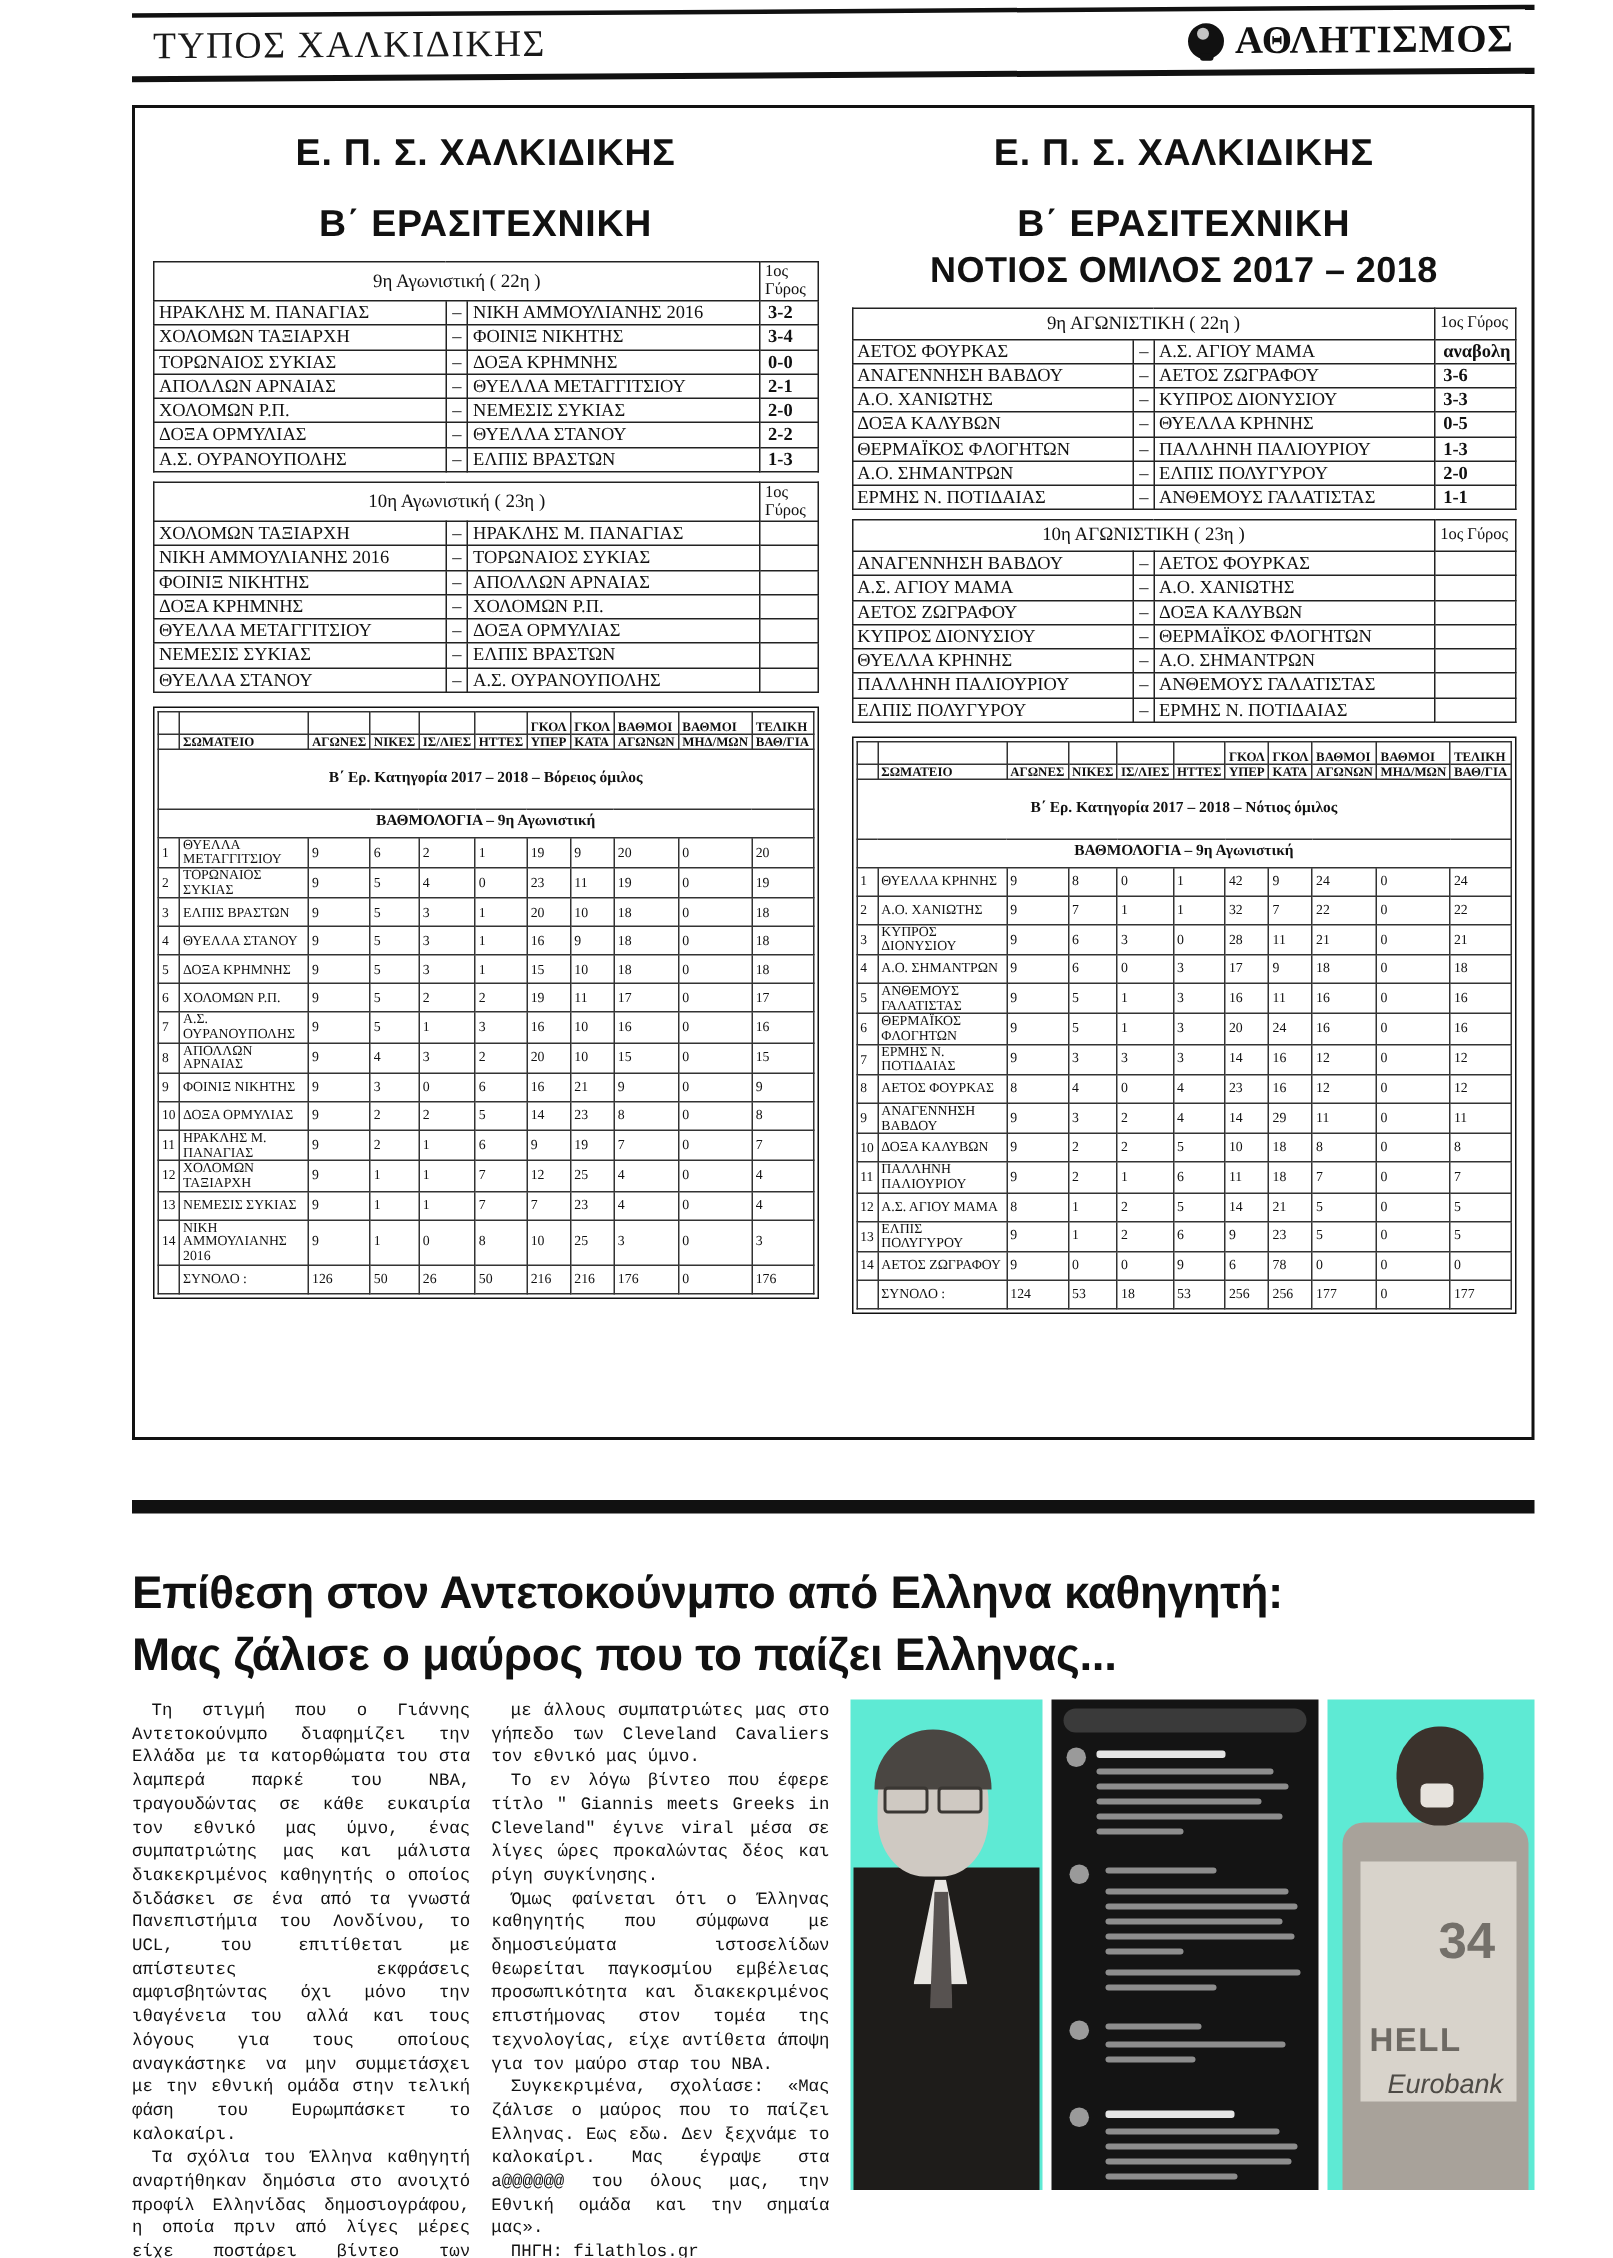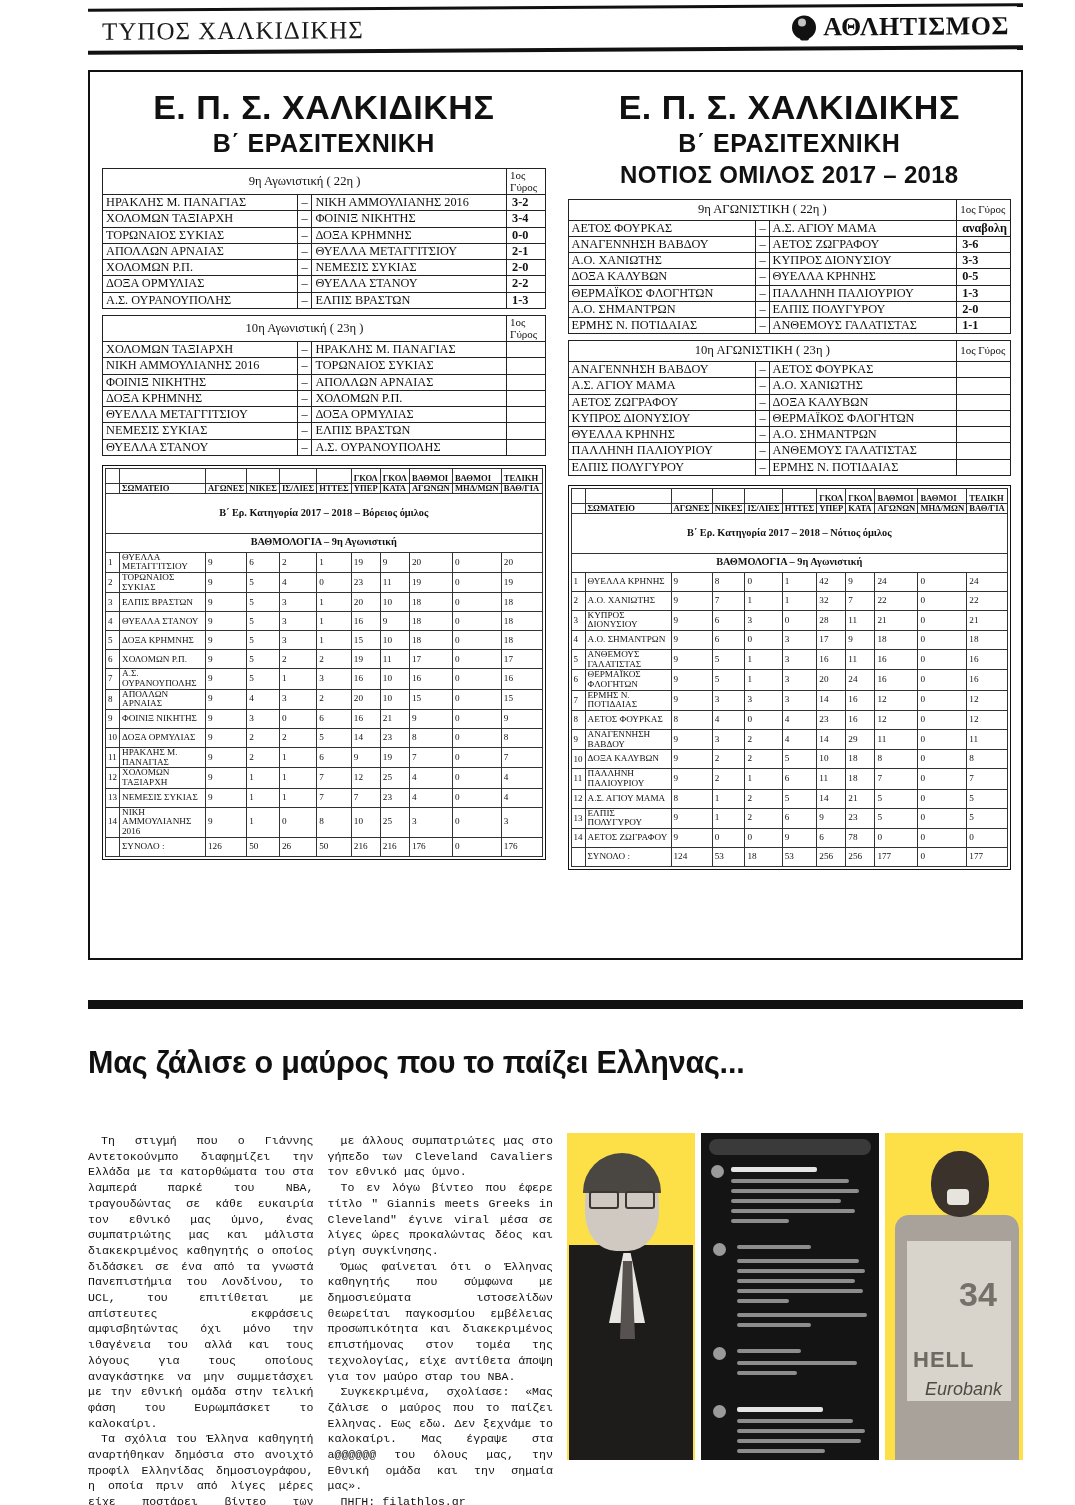--- a/index.html
+++ b/index.html
@@ -47,22 +47,22 @@
   .tables-frame {
     position:absolute; left:88px; top:70px; width:935px; height:890px;
     border:2px solid #111;
     background:#fff;
   }
   .col-wrap { display:flex; width:100%; height:100%; }
   .col { width:50%; padding:16px 10px 8px 12px; }
   .col.left { border-right:0; }
 
   .league-title { text-align:center; font-family:"Liberation Sans", sans-serif; font-weight:bold; }
-  .lt1 { font-size:34px; letter-spacing:.5px; }
-  .lt2 { font-size:25px; letter-spacing:.5px; margin-top:2px; }
+  .lt1 { font-size:25px; letter-spacing:.5px; }
+  .lt2 { font-size:25px; letter-spacing:.5px; margin-top:18px; }
   .lt3 { font-size:24px; letter-spacing:.3px; margin-top:3px; }
 
   
   table.fx {
     width:100%; border-collapse:collapse; margin-top:10px;
     font-size:12.3px; font-family:"Liberation Serif", serif;
   }
   table.fx td, table.fx th {
     border:1px solid #222; padding:1px 3px; vertical-align:middle;
     line-height:1.08; background:#fff;
@@ -115,21 +115,21 @@
     display:flex; gap:14px;
   }
   .acol {
     width:232px;
     font-family:Liberation Mono, monospace;
     font-size:11.6px; line-height:1.355; text-align:justify;
     color:#111;
   }
   .acol p { margin:0; text-indent:13px; }
   .figs { display:flex; gap:6px; flex:1; }
-  .fig { background:#fde047; position:relative; overflow:hidden; }
+  .fig { background:#5eead4; position:relative; overflow:hidden; }
   .fig-man { width:128px; height:327px; }
   .fig-shot { width:178px; height:327px; background:#141414; }
   .fig-giannis { width:138px; height:327px; }
 
   
   .man-head {
     position:absolute; left:18px; top:26px; width:74px; height:92px;
     border-radius:46% 46% 42% 42%; background:#cfc9c2;
   }
   .man-hair { position:absolute; left:16px; top:20px; width:78px; height:40px;
@@ -894,20 +894,21 @@
           </table>
         </div>
       </div>
 
     </div>
   </div>
 
   <div class="divider"></div>
 
   <div class="headline">
+    <div>Επίθεση στον Αντετοκούνμπο από Ελληνα καθηγητή:</div>
     <div>Μας ζάλισε ο μαύρος που το παίζει Ελληνας...</div>
   </div>
 
   <div class="article">
     <div class="acol">
       <p>Τη στιγμή που ο Γιάννης Αντετοκούνμπο διαφημίζει την Ελλάδα με τα κατορθώματα του στα λαμπερά παρκέ του NBA, τραγουδώντας σε κάθε ευκαιρία τον εθνικό μας ύμνο, ένας συμπατριώτης μας και μάλιστα διακεκριμένος καθηγητής ο οποίος διδάσκει σε ένα από τα γνωστά Πανεπιστήμια του Λονδίνου, το UCL, του επιτίθεται με απίστευτες εκφράσεις αμφισβητώντας όχι μόνο την ιθαγένεια του αλλά και τους λόγους για τους οποίους αναγκάστηκε να μην συμμετάσχει με την εθνική ομάδα στην τελική φάση του Ευρωμπάσκετ το καλοκαίρι.</p>
       <p>Τα σχόλια του Έλληνα καθηγητή αναρτήθηκαν δημόσια στο ανοιχτό προφίλ Ελληνίδας δημοσιογράφου, η οποία πριν από λίγες μέρες είχε ποστάρει βίντεο των Milwaukee Bucks όπου ο Γιάννης Αντετοκούνμπο τραγουδούσε μαζί</p>
     </div>
     <div class="acol">
       <p>με άλλους συμπατριώτες μας στο γήπεδο των Cleveland Cavaliers τον εθνικό μας ύμνο.</p>

